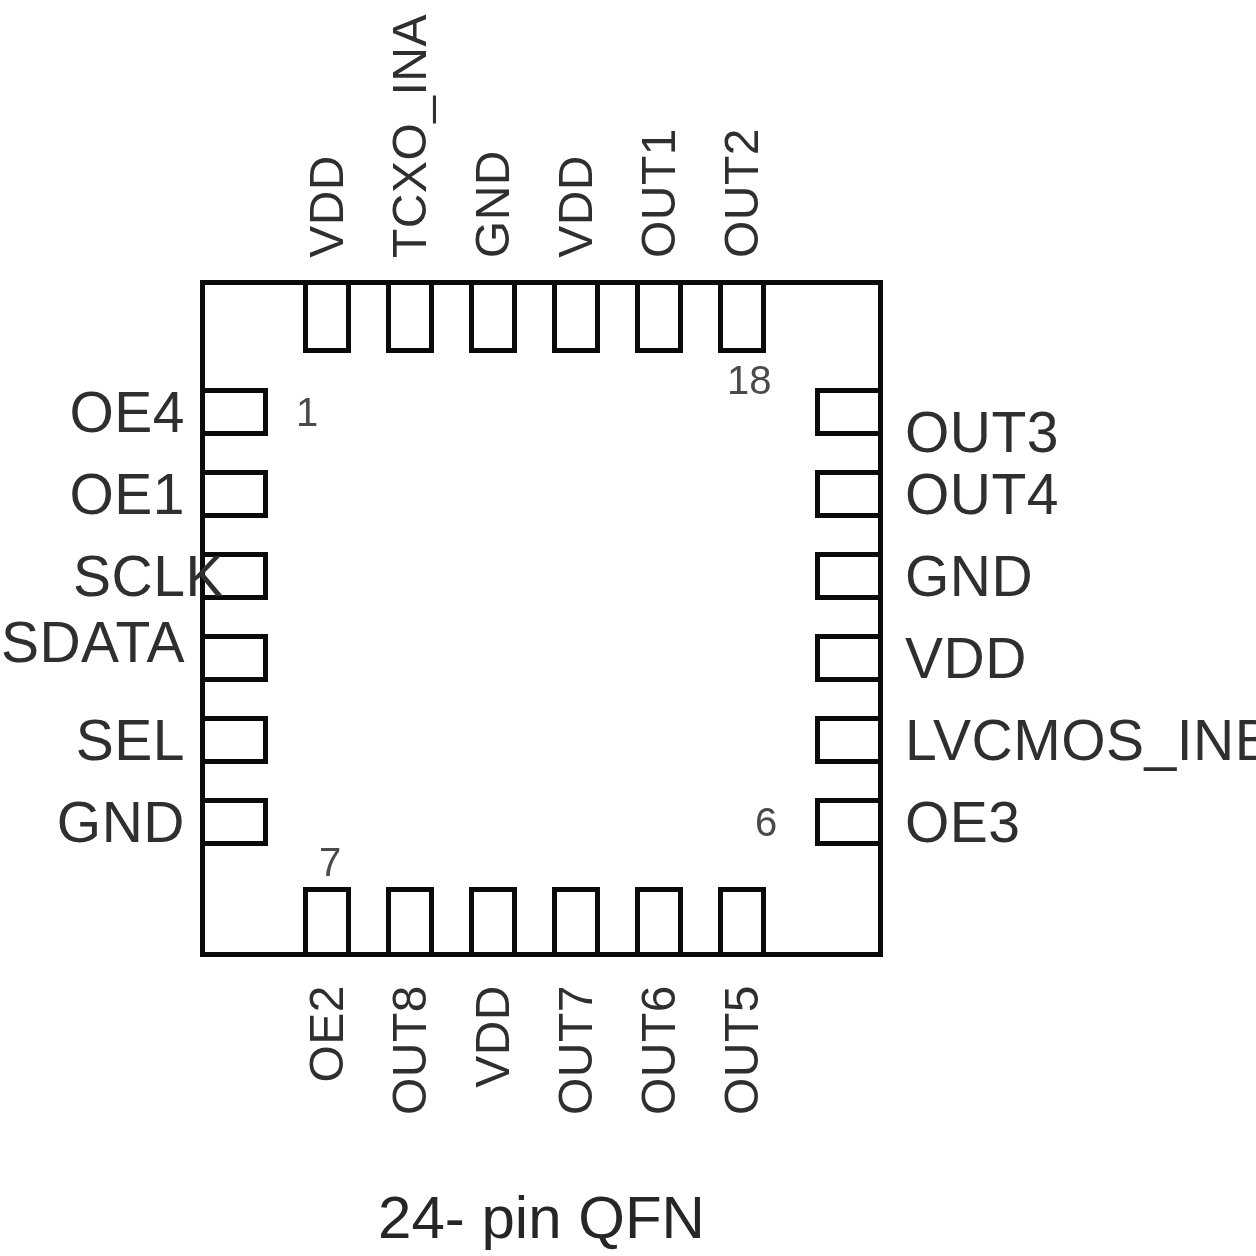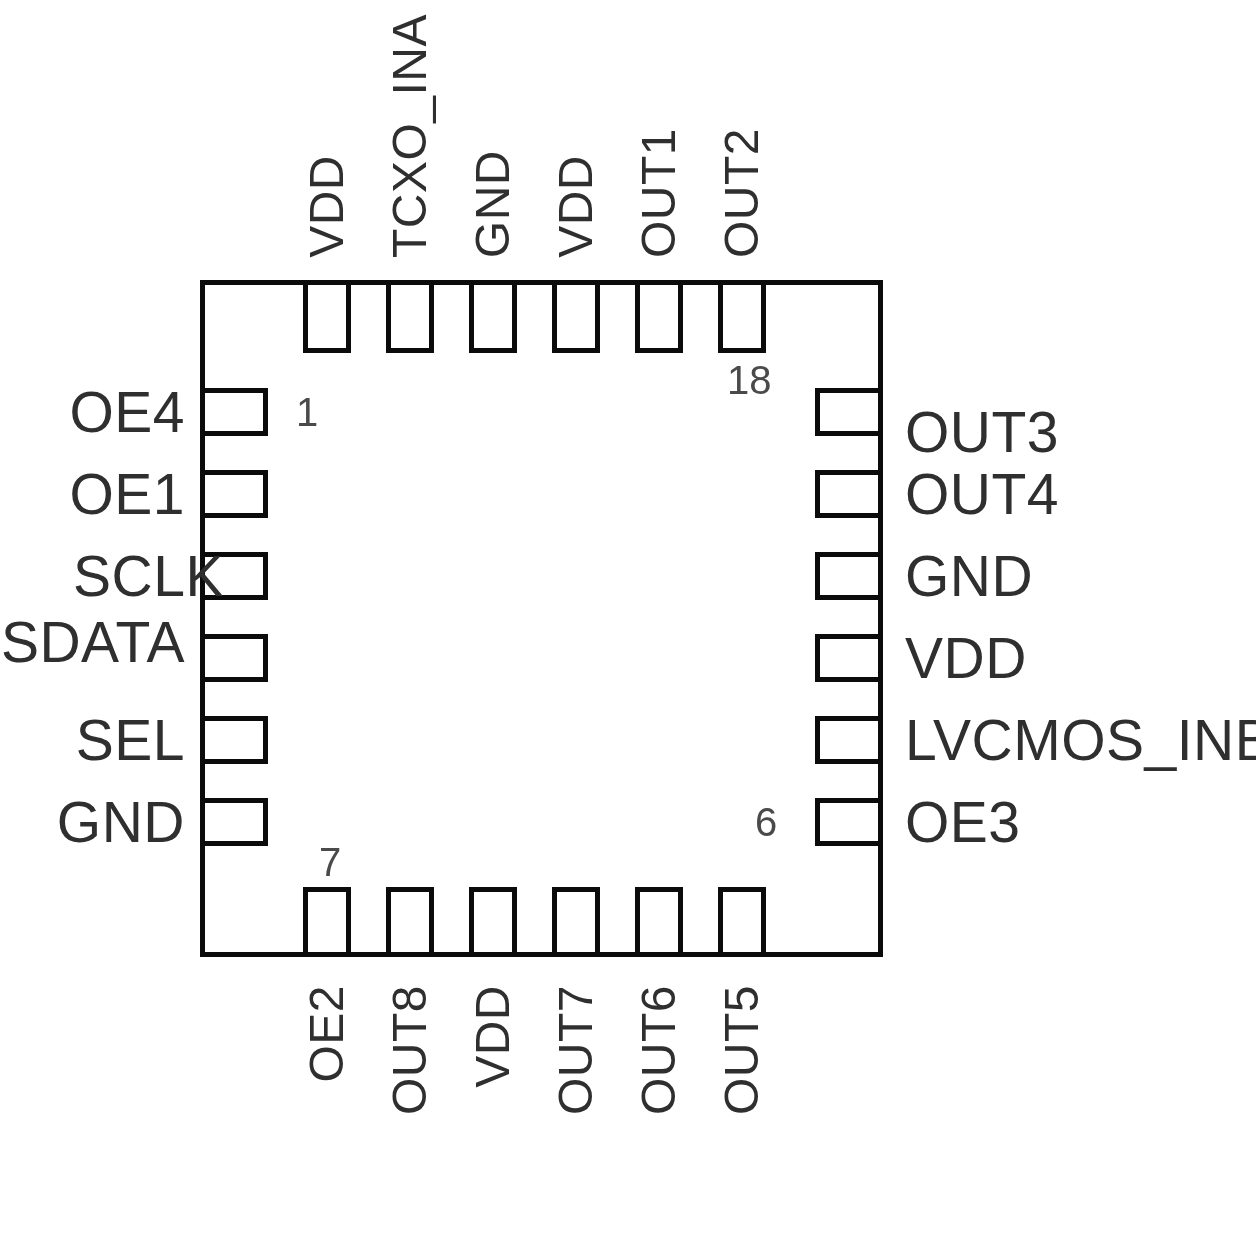--- a/index.html
+++ b/index.html
@@ -117,13 +117,14 @@
       <div class="hlabel" style="left: 905px; top: 740px;">LVCMOS_INB</div>
       <div class="hlabel" style="right: 1071px; top: 822px;">GND</div>
       <div class="hlabel" style="left: 905px; top: 822px;">OE3</div>
     </div>
 
   <span class="marker" style="left:296px; top:392px;">1</span>
   <span class="marker" style="left:727px; top:360px;">18</span>
   <span class="marker" style="left:755px; top:802px;">6</span>
   <span class="marker" style="left:319px; top:842px;">7</span>
 
+  <div class="caption">24- pin QFN</div>
 </div>
 
 </body></html>

